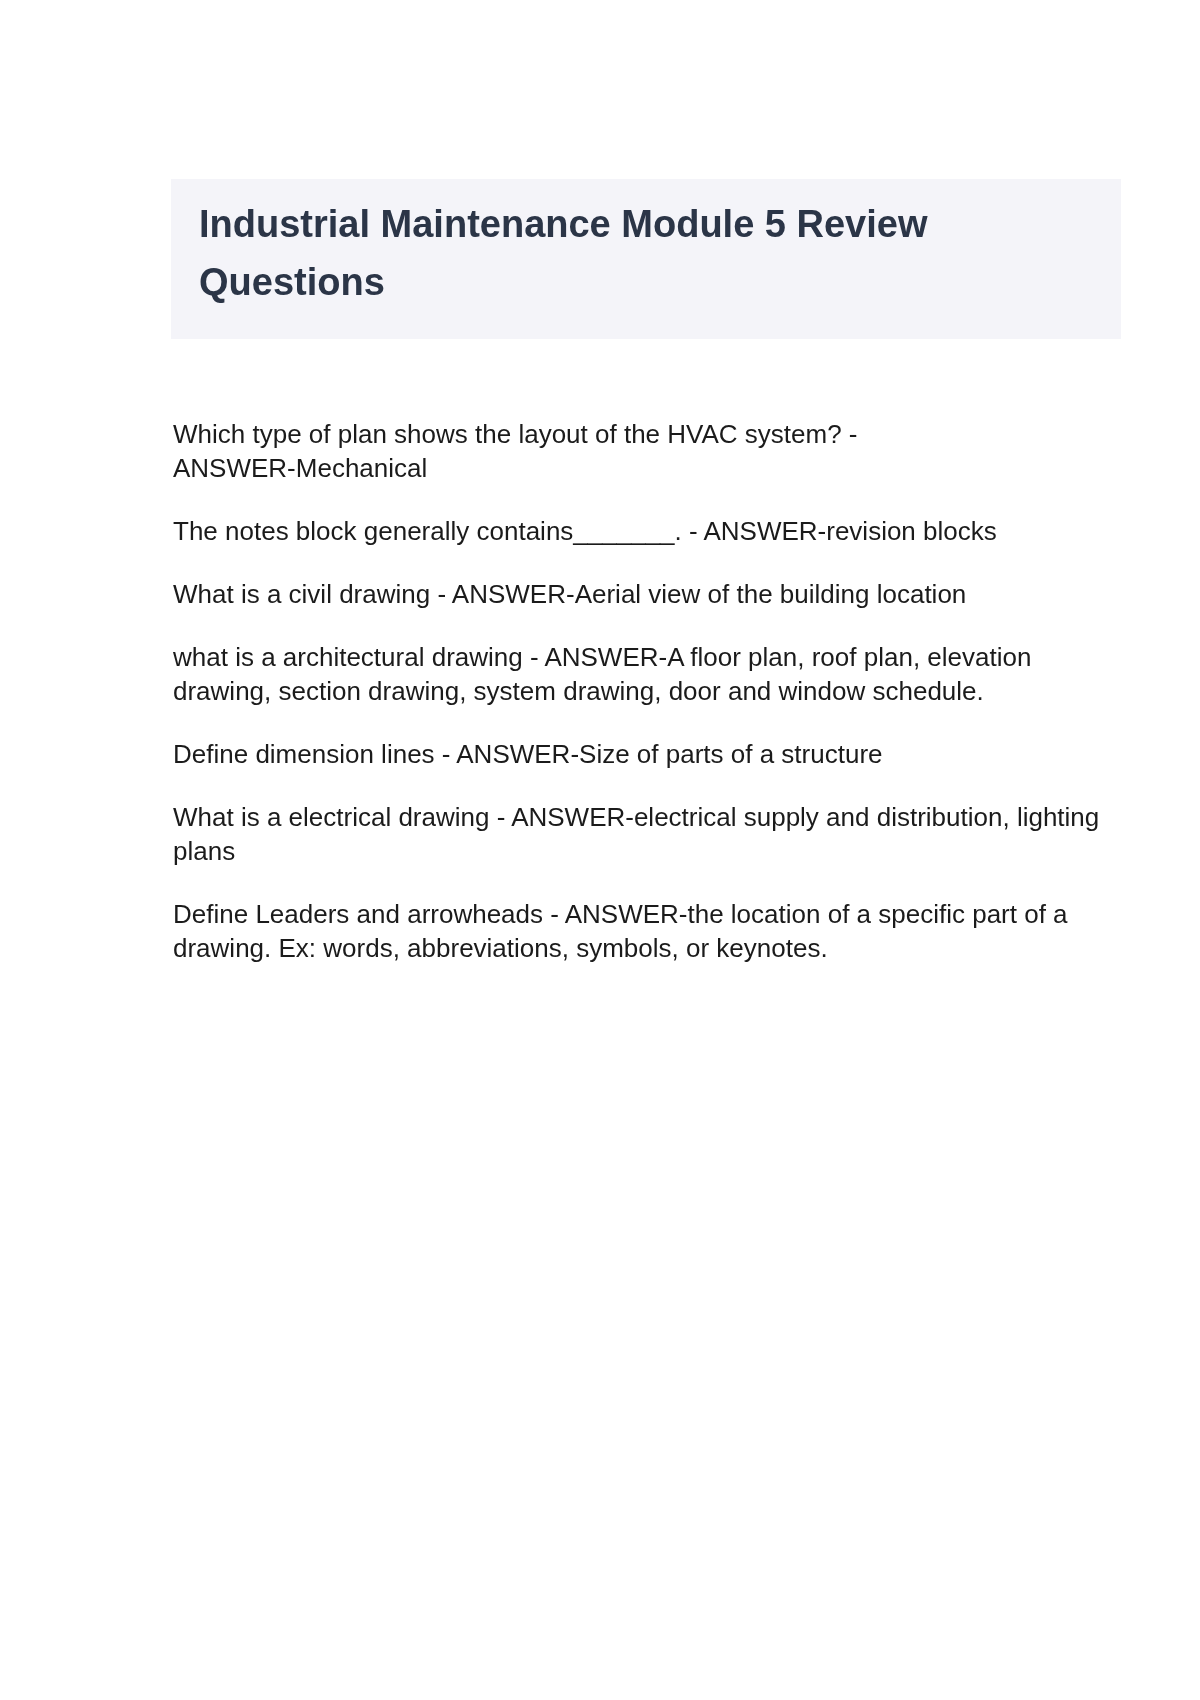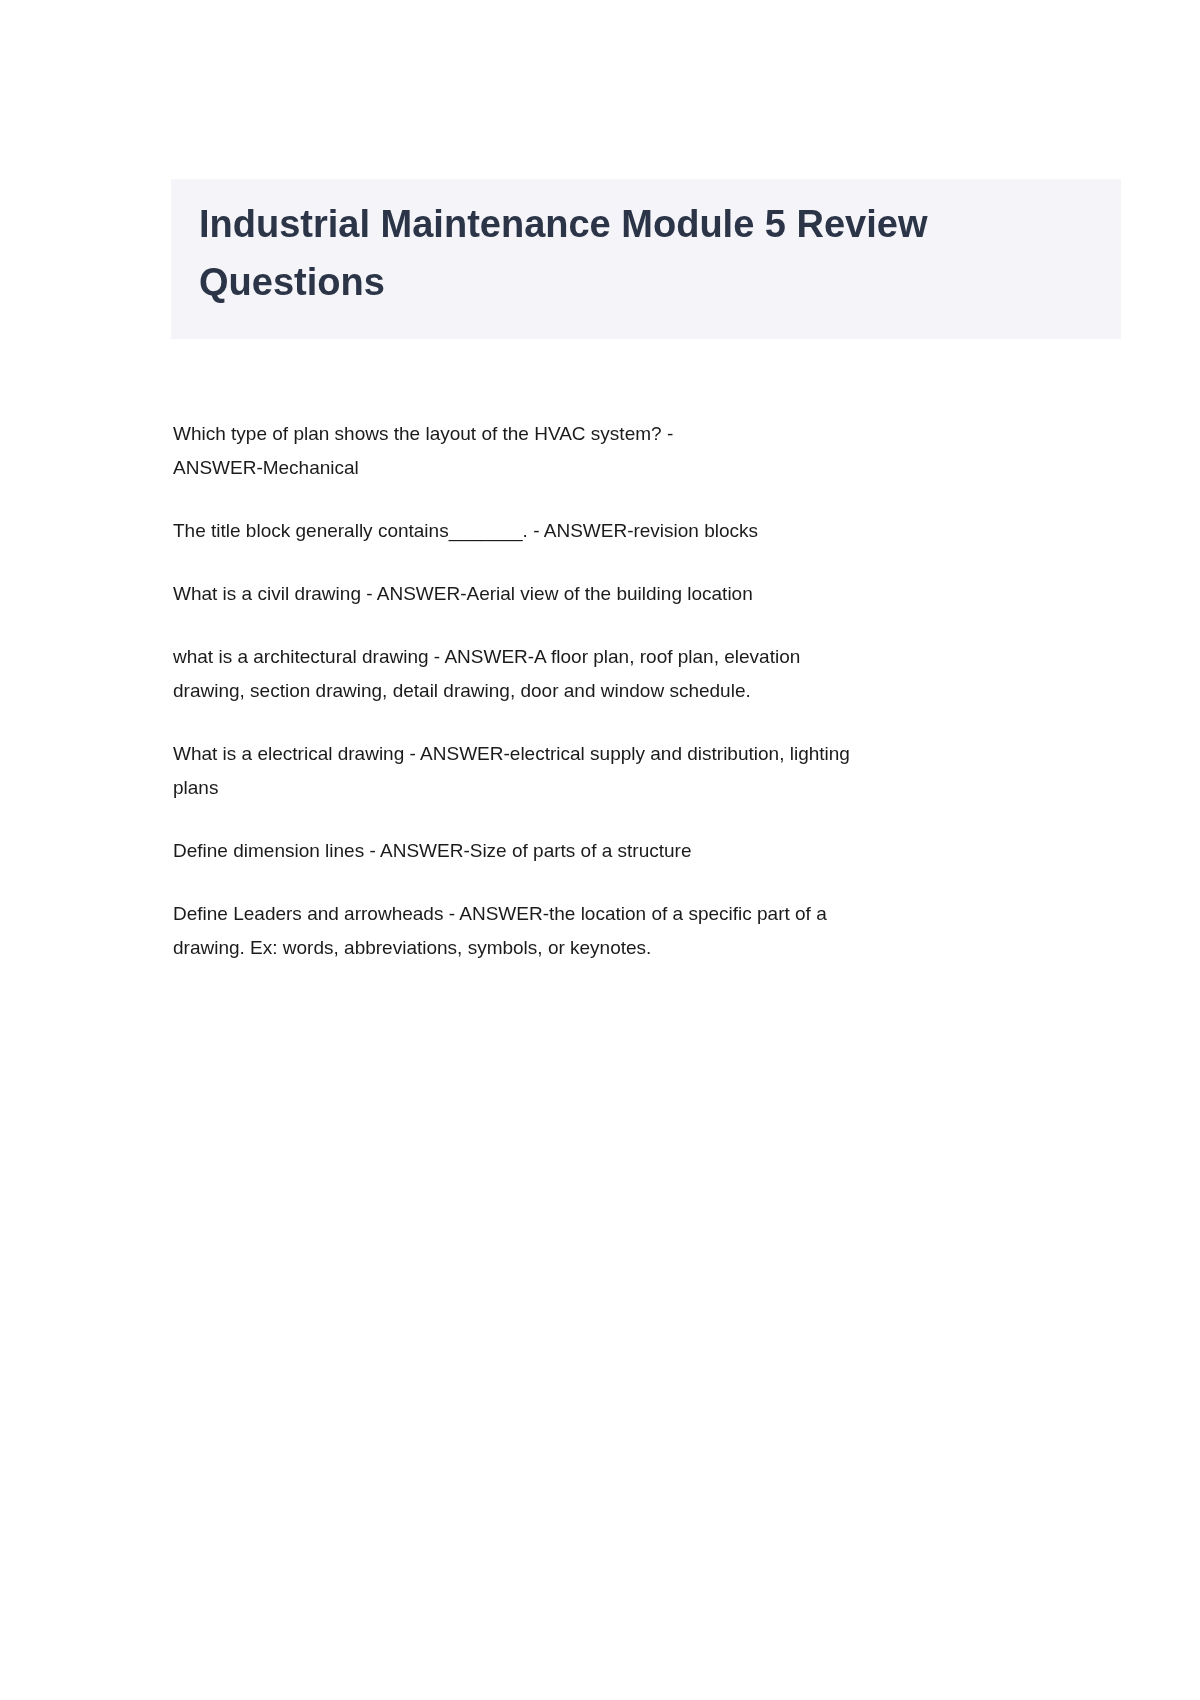--- a/index.html
+++ b/index.html
@@ -28,21 +28,21 @@
     font-weight: bold;
     color: var(--title-color, #2b3547);
   }
   .qa-list {
     position: absolute;
     left: 137px;
     top: 381px;
     width: 935px;
   }
   .qa {
-    font-size: 19px;
+    font-size: 26px;
     line-height: 34px;
     color: var(--body-color, #1b1b1b);
     white-space: pre-line;
     margin: 0 0 29px 0;
   }
   .bottom-rule {
     position: absolute;
     left: 57px;
     top: 1696px;
     width: 1086px;
@@ -56,26 +56,26 @@
 
 <div class="page">
 
   <header class="title-block">
     <h1>Industrial Maintenance Module 5 Review Questions</h1>
   </header>
 
   <main class="qa-list" id="qa-list">
       <p class="qa">Which type of plan shows the layout of the HVAC system? -
 ANSWER-Mechanical</p>
-      <p class="qa">The title block generally contains_______. - ANSWER-revision blocks</p>
+      <p class="qa">The notes block generally contains_______. - ANSWER-revision blocks</p>
       <p class="qa">What is a civil drawing - ANSWER-Aerial view of the building location</p>
       <p class="qa">what is a architectural drawing - ANSWER-A floor plan, roof plan, elevation
-drawing, section drawing, detail drawing, door and window schedule.</p>
+drawing, section drawing, system drawing, door and window schedule.</p>
+      <p class="qa">Define dimension lines - ANSWER-Size of parts of a structure</p>
       <p class="qa">What is a electrical drawing - ANSWER-electrical supply and distribution, lighting
 plans</p>
-      <p class="qa">Define dimension lines - ANSWER-Size of parts of a structure</p>
       <p class="qa">Define Leaders and arrowheads - ANSWER-the location of a specific part of a
 drawing. Ex: words, abbreviations, symbols, or keynotes.</p>
     </main>
 
   <div class="bottom-rule"></div>
 
 </div>
 
 </body></html>

